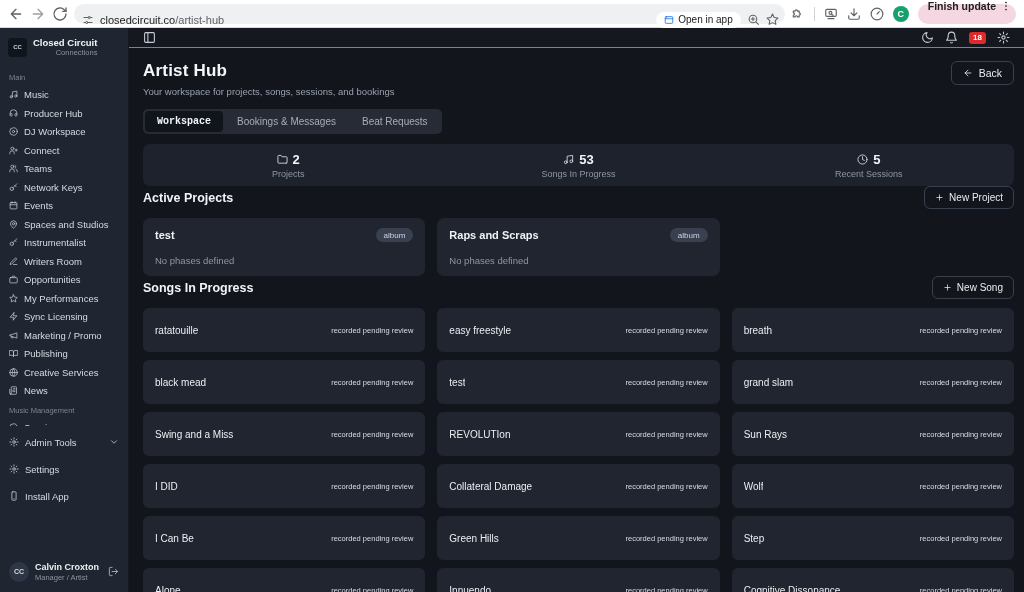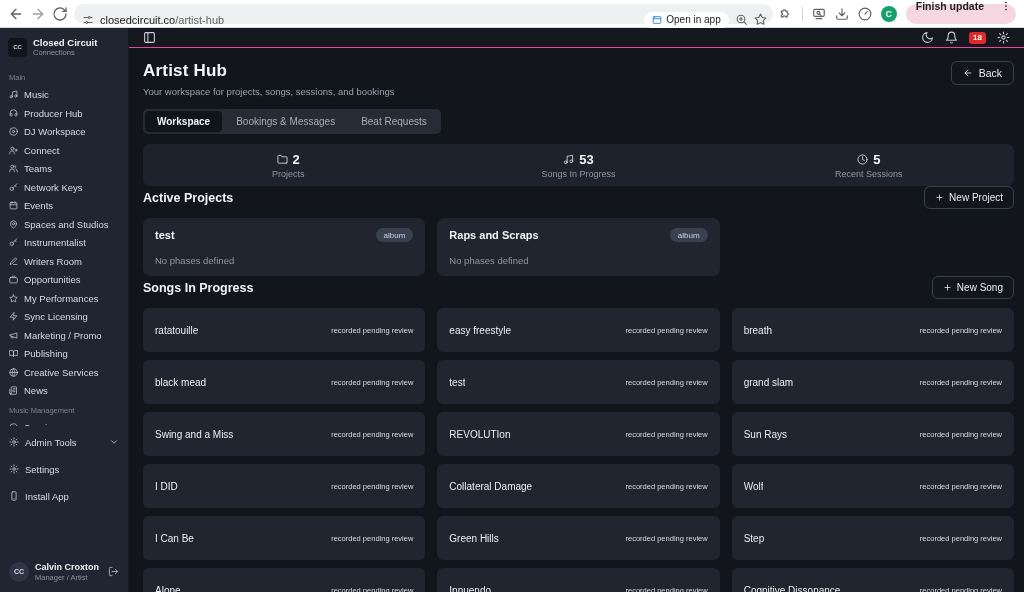--- a/index.html
+++ b/index.html
@@ -20,29 +20,29 @@
   .chip-openapp { background:#ffffff; border-radius:10px; height:16px; display:flex;
     align-items:center; gap:4px; padding:0 8px; font-size:10px; color:#202124; cursor:pointer; }
   .chip-openapp .ic { width:10px; height:10px; color:#1a73e8; }
   .chrome-right { display:flex; align-items:center; gap:9px; flex:0 0 auto; }
   .chrome-right .ic { width:14px; height:14px; color:#5f6368; cursor:pointer; }
   .chrome-divider { width:1px; height:14px; background:#d0d3d8; }
   .avatar-chrome { width:16px; height:16px; border-radius:50%; background:#179f6d;
     color:#fff; font-size:9px; font-weight:bold; display:flex; align-items:center;
     justify-content:center; cursor:pointer; }
   .update-pill { background:#f5d7e1; border-radius:11px; height:20px; display:flex;
-    align-items:center; gap:16px; padding:0 4px 16px 10px; font-size:10.5px; color:#202124;
+    align-items:center; gap:4px; padding:0 4px 16px 10px; font-size:10.5px; color:#202124;
     font-weight:bold; cursor:pointer; }
   .update-pill .ic { width:12px; height:12px; color:#202124; }
 
   
   .app { display:flex; height:564px; }
   .sidebar { width:129px; background:#1f2531; border-right:1px solid #141820;
     display:flex; flex-direction:column; flex:0 0 auto; }
-  .sb-header { display:flex; align-items:center; gap:6px; padding:9px 8px 8px 8px; }
+  .sb-header { display:flex; align-items:center; gap:6px; padding:9px 8px 8px 8px;text-align:right; }
   .sb-logo { width:19px; height:19px; border-radius:4px; background:#10141c; color:#cfd4dc;
     font-size:6px; font-weight:bold; display:flex; align-items:center; justify-content:center; }
   .sb-title { font-size:9.5px; font-weight:bold; color:#f2f4f7; line-height:1.2; }
   .sb-sub { font-size:7.5px; color:#8b93a1; }
   .sb-nav { flex:1; overflow:hidden; padding:2px 0; }
   .sb-label { font-size:7.5px; color:#7c8494; padding:6px 9px 3px 9px; }
   .nav-item { display:flex; align-items:center; gap:6px; height:18.5px; padding:0 9px;
     cursor:pointer; color:#d7dbe2; }
   .nav-item .ic { width:9px; height:9px; color:#c3c9d3; flex:0 0 auto; }
   .nav-item .lbl { font-size:9.5px; white-space:nowrap; }
@@ -72,21 +72,21 @@
   .page-sub { font-size:9.5px; color:#99a1ae; margin-top:5px; }
   .btn-back { display:flex; align-items:center; gap:6px; border:1px solid #39404d;
     background:transparent; color:#e8ebf0; font-size:10.5px; border-radius:6px;
     padding:5px 11px; cursor:pointer; font-family:inherit; }
   .btn-back .ic { width:10px; height:10px; }
 
   .tabs { display:inline-flex; background:#262b36; border-radius:5px; padding:2px;
     margin-top:12px; gap:2px; }
   .tab { border:0; background:transparent; color:#a6adba; font-size:10px; padding:5px 12px;
     border-radius:4px; cursor:pointer; font-family:inherit; }
-  .tab.active { background:#10141b; color:#f2f4f7; font-weight:bold; }
+  .tab.active { background:#10141b; color:#f2f4f7; font-weight:bold;font-family:Liberation Mono, monospace; }
 
   .stats-card { margin-top:10px; background:#1d222c; border-radius:7px; height:42px;
     display:flex; align-items:center; }
   .stat { flex:1; display:flex; flex-direction:column; align-items:center; gap:2px; }
   .stat-top { display:flex; align-items:center; gap:5px; }
   .stat-top .ic { width:11px; height:11px; color:#cfd4dd; }
   .stat-value { font-size:13px; font-weight:bold; color:#f2f4f8; }
   .stat-label { font-size:9px; color:#8f97a4; }
 
   .section-head { display:flex; align-items:center; justify-content:space-between;

